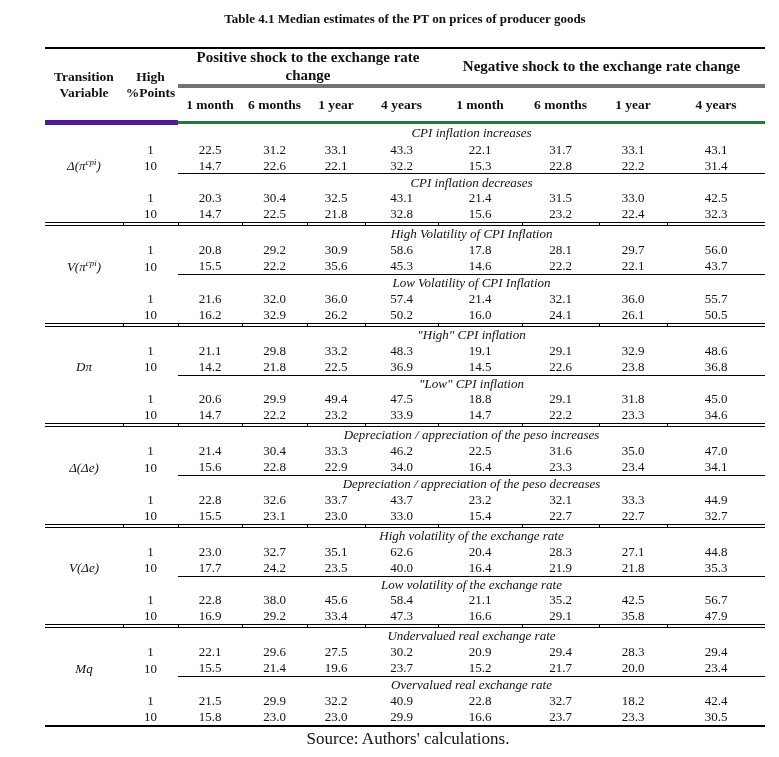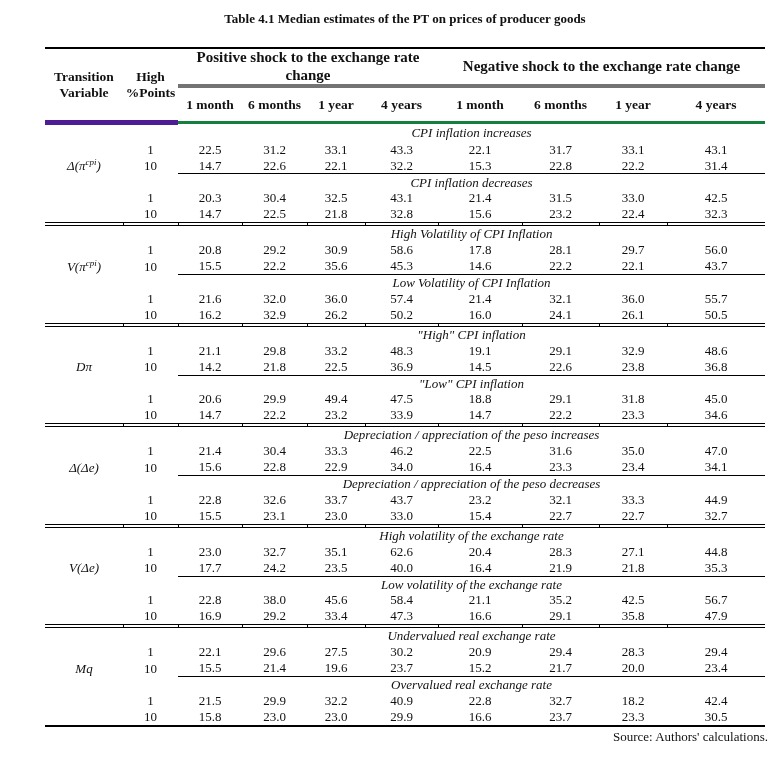--- a/index.html
+++ b/index.html
@@ -80,22 +80,22 @@
     border-top: 1px solid #000;
     border-bottom: 1px solid #000;
   }
   tr.group-sep td + td { border-left: 1px solid #000; }
   tr.bottom-sep td {
     height: 0;
     border-top: 2px solid #000;
   }
   .source {
     width: 720px;
-    text-align: right;
-    font-size: 13px;
+    text-align: center;
+    font-size: 17px;
     margin-top: 2px;
     padding-left: 3px;
   }
 </style>
 </head>
 <body>
 
 <div class="page">
   <div class="title-wrap">
     <div class="title">Table 4.1 Median estimates of the PT on prices of producer goods</div>

